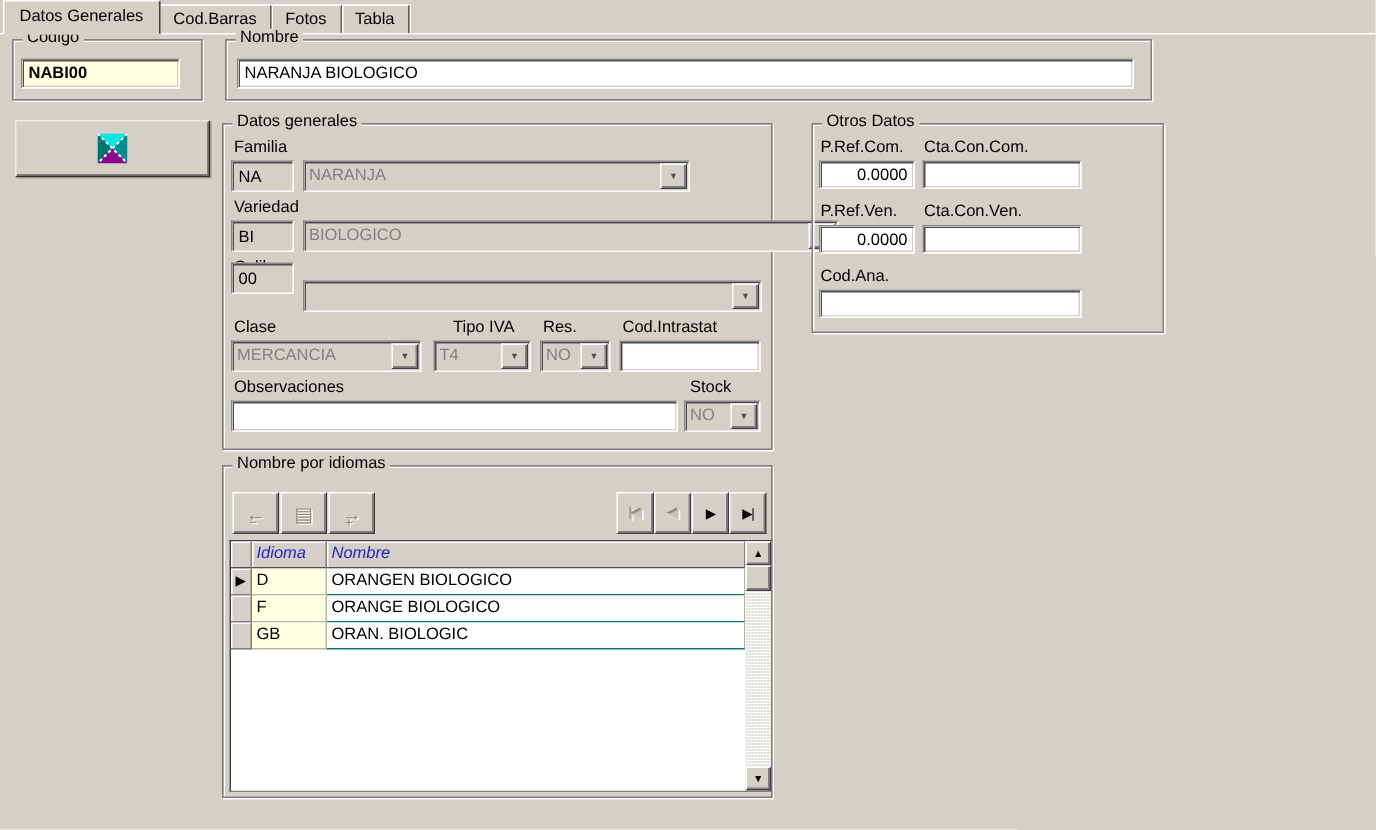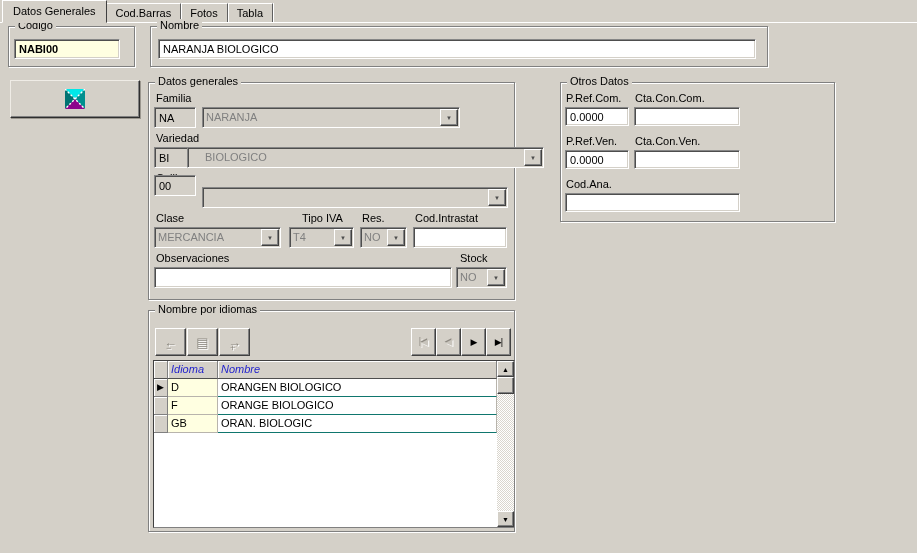--- a/index.html
+++ b/index.html
@@ -22,21 +22,21 @@
 
   .lbl{position:absolute;white-space:nowrap;}
 
   
   .edit{position:absolute;box-sizing:border-box;font:inherit;background:#fff;color:#000;
     border:1px solid;border-color:#868686 #ffffff #ffffff #868686;
     box-shadow:inset 1px 1px 0 #4e4e4e, inset -1px -1px 0 #d4d0c8;
     padding:1px 4px;outline:none;}
   .edit.cream{background:#ffffe1;font-weight:bold;}
   .edit.gray{background:#d4d0c8;}
-  .edit.num{text-align:left;}
+  .edit.num{text-align:right;}
 
   
   .combo{position:absolute;box-sizing:border-box;display:flex;background:#d4d0c8;
     border:1px solid;border-color:#868686 #ffffff #ffffff #868686;
     box-shadow:inset 1px 1px 0 #4e4e4e, inset -1px -1px 0 #d4d0c8;}
   .combo .ctext{flex:1;padding:3px 3px 0;color:#808080;overflow:hidden;white-space:nowrap;}
   .cbtn{width:16px;margin:1px;background:#d4d0c8;border:1px solid;border-color:#ffffff #404040 #404040 #ffffff;
     box-shadow:inset -1px -1px 0 #808080;display:flex;align-items:center;justify-content:center;}
   .cbtn .arr{font-size:6px;line-height:6px;color:#4e4e4e;}
 
@@ -116,21 +116,21 @@
     <input class="edit gray" style="left: 5px; top: 24px; width: 42px; height: 21px;" value="NA">
     <div class="combo" style="left:53px;top:24px;width:258px;height:21px;">
       <span class="ctext">NARANJA</span>
       <span class="cbtn">
           <span class="arr">▼</span>
         </span>
     </div>
 
     <div class="lbl" style="left:7px;top:49px;">Variedad</div>
     <input class="edit gray" style="left: 5px; top: 64px; width: 42px; height: 21px;" value="BI">
-    <div class="combo" style="left:38px;top:64px;width:357px;height:21px;padding-left:14px;">
+    <div class="combo" style="left:53px;top:64px;width:357px;height:21px;">
       <span class="ctext">BIOLOGICO</span>
       <span class="cbtn">
           <span class="arr">▼</span>
         </span>
     </div>
 
     <div class="lbl" style="left:7px;top:89px;">Calibre</div>
     <input class="edit gray" style="left: 5px; top: 92px; width: 42px; height: 21px;" value="00">
     <div class="combo" style="left:53px;top:104px;width:306px;height:21px;">
       <span class="ctext"></span>
@@ -171,21 +171,21 @@
 
     <div class="lbl" style="left:311px;top:169px;">Stock</div>
     <div class="combo" style="left:307px;top:184px;width:51px;height:21px;">
       <span class="ctext">NO</span>
       <span class="cbtn">
           <span class="arr">▼</span>
         </span>
     </div>
   </div>
 
-  <div class="groupbox" style="left:560px;top:82px;width:275px;height:140px;">
+  <div class="groupbox" style="left:541px;top:82px;width:235px;height:140px;">
     <div class="gtitle">Otros Datos</div>
 
     <div class="lbl" style="left:5px;top:9px;">P.Ref.Com.</div>
     <div class="lbl" style="left:74px;top:9px;">Cta.Con.Com.</div>
     <input class="edit num" style="left: 4px; top: 24px; width: 64px; height: 19px;" value="0.0000">
     <input class="edit" style="left: 73px; top: 24px; width: 106px; height: 19px;" value="">
 
     <div class="lbl" style="left:5px;top:52px;">P.Ref.Ven.</div>
     <div class="lbl" style="left:74px;top:52px;">Cta.Con.Ven.</div>
     <input class="edit num" style="left: 4px; top: 67px; width: 64px; height: 19px;" value="0.0000">

